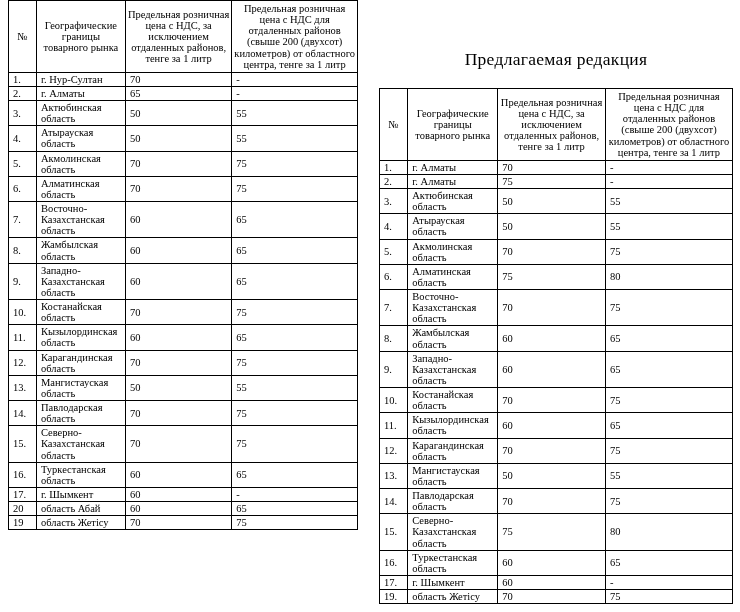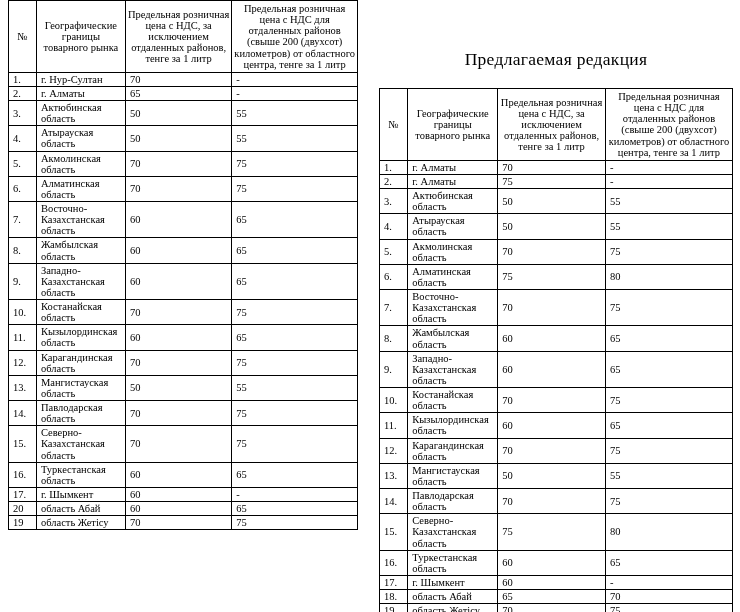--- a/index.html
+++ b/index.html
@@ -315,26 +315,20 @@
             <td>60</td>
             <td>65</td>
           </tr>
           <tr>
             <td class="c-num">17.</td>
             <td>г. Шымкент</td>
             <td>60</td>
             <td>-</td>
           </tr>
           <tr>
-            <td class="c-num b">18.</td>
-            <td>область Абай</td>
-            <td class="b">65</td>
-            <td class="b">70</td>
-          </tr>
-          <tr>
             <td class="c-num b">19.</td>
             <td>область Жетісу</td>
             <td>70</td>
             <td>75</td>
           </tr>
         </tbody>
     </table>
   </div>
 
 </div>

